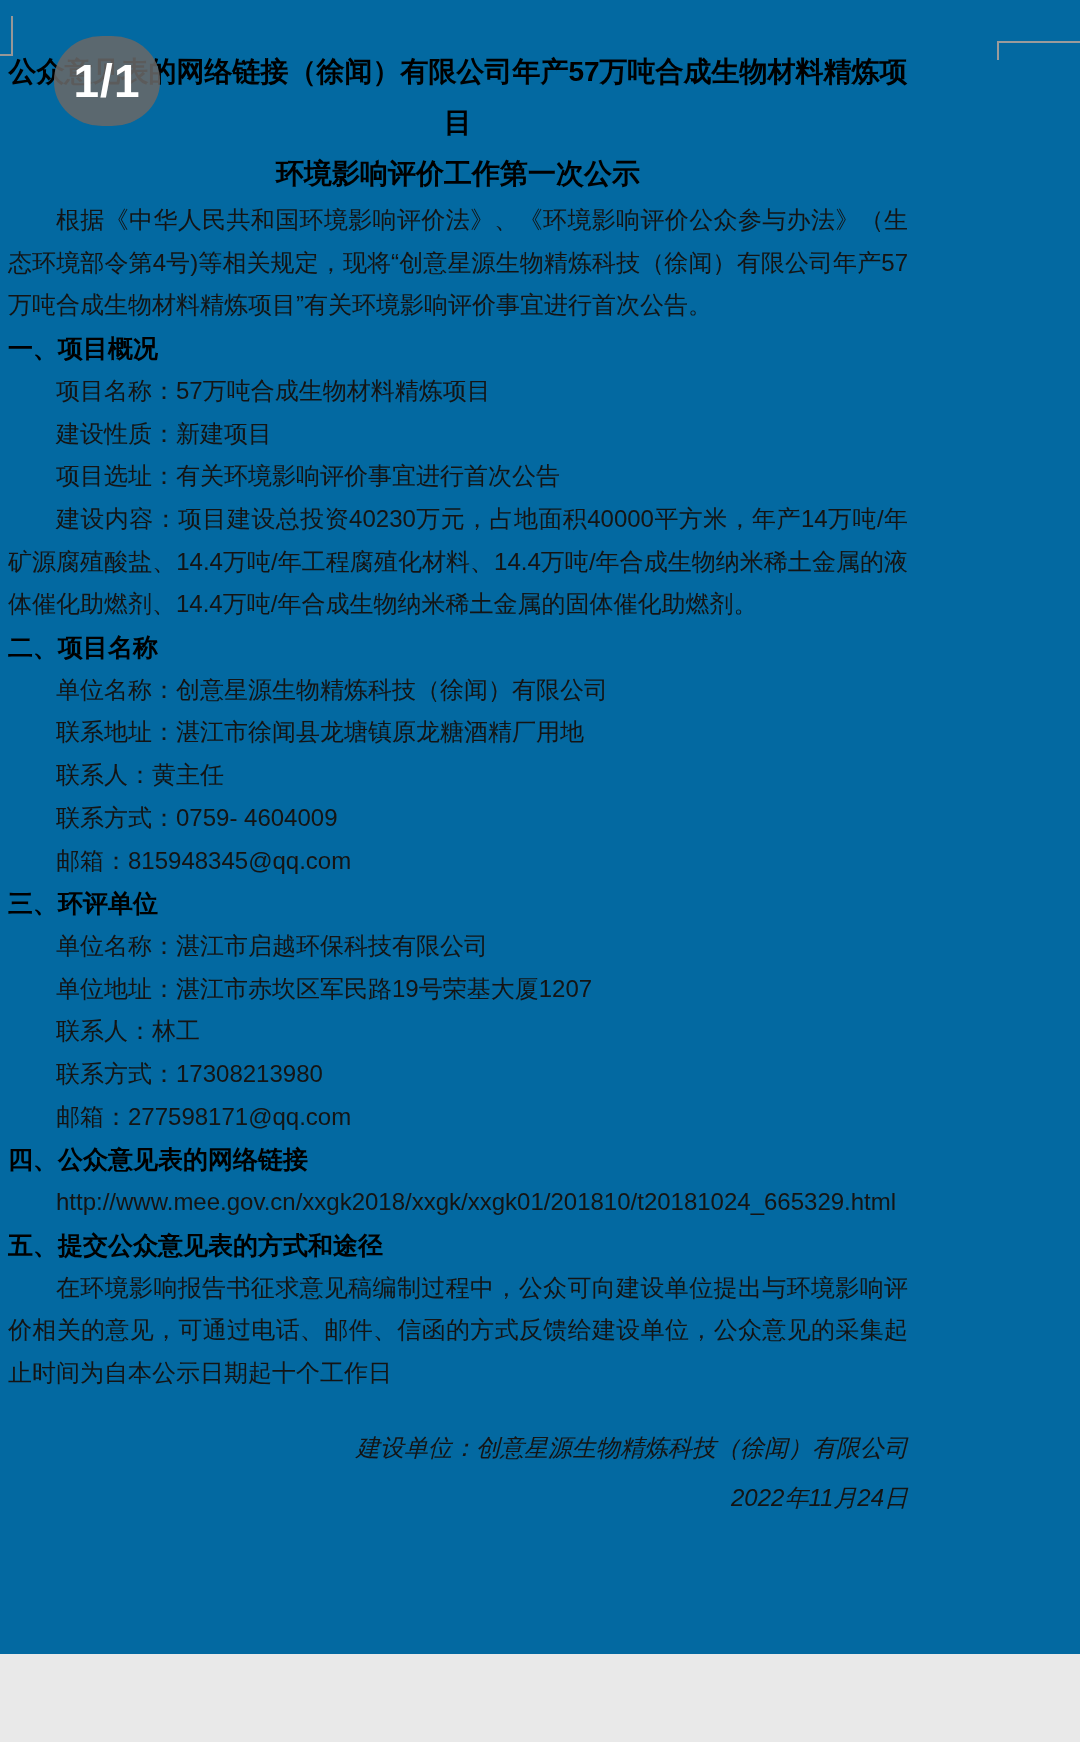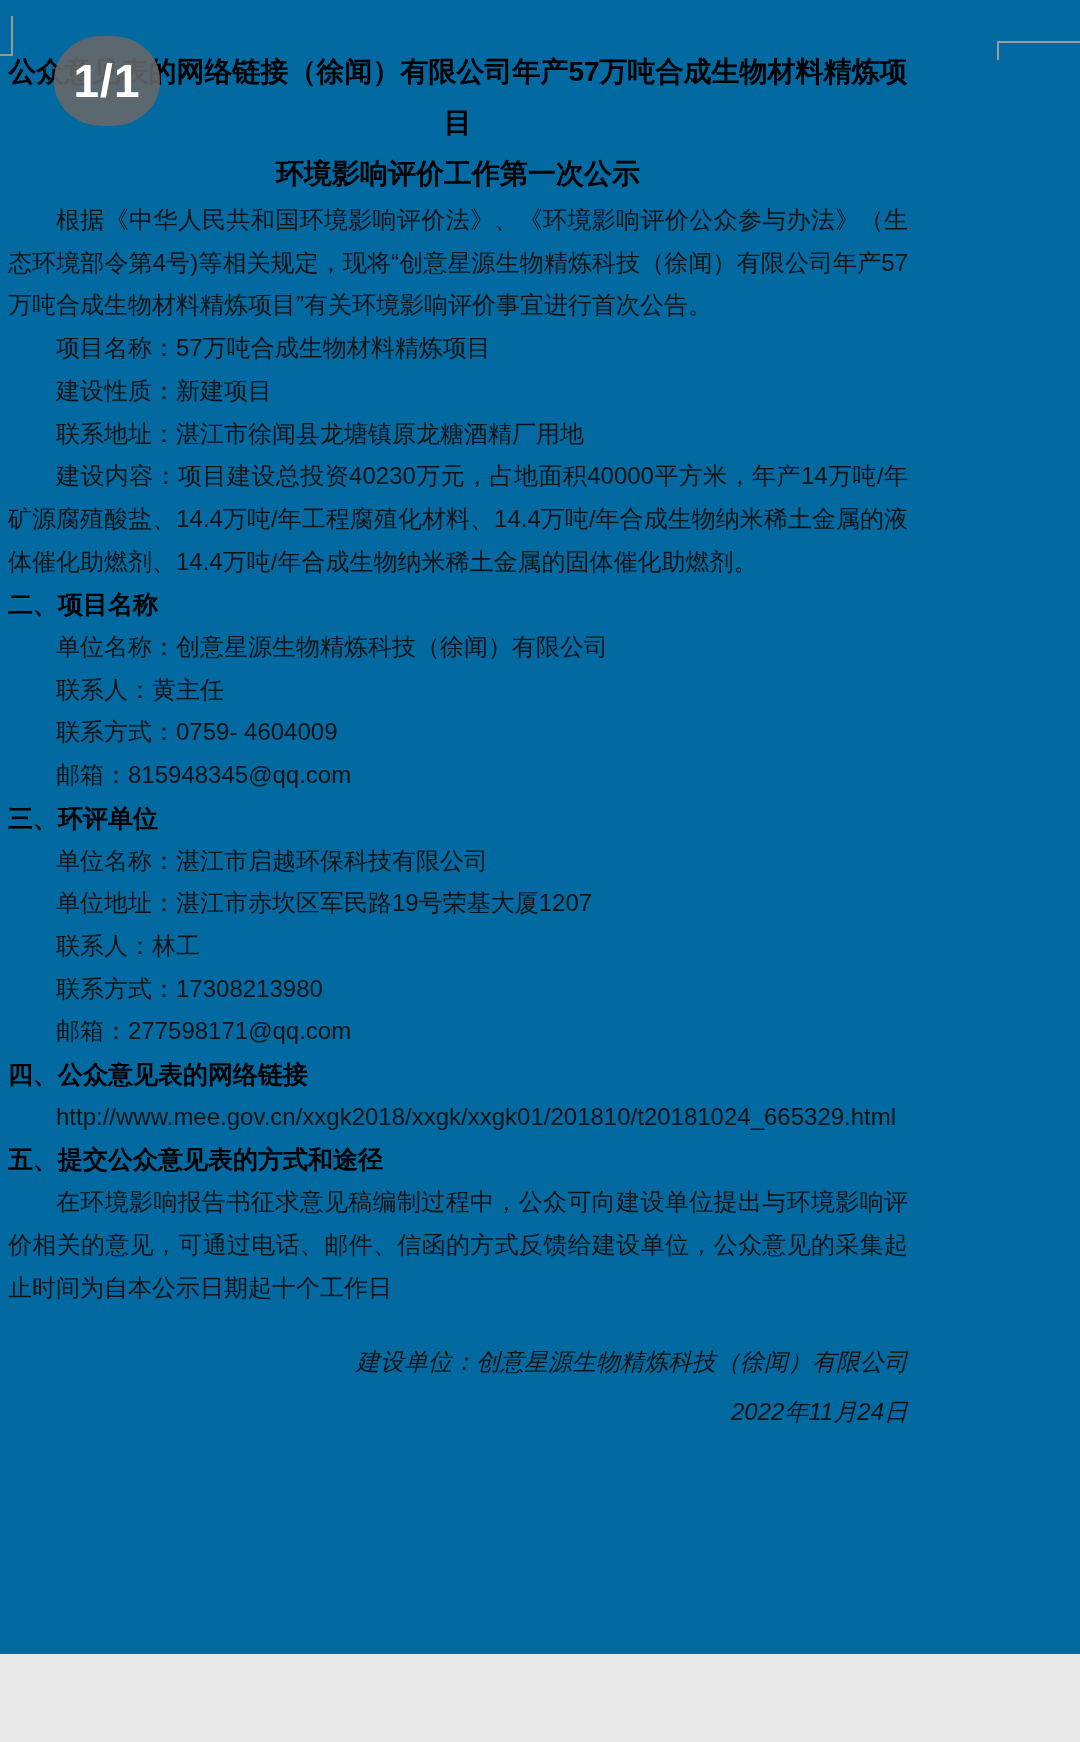--- a/index.html
+++ b/index.html
@@ -53,27 +53,29 @@
 
   <div class="doc">
 
     <h1 class="title">
       <span>公众意见表的网络链接（徐闻）有限公司年产57万吨合成生物材料精炼项目</span>
       <span>环境影响评价工作第一次公示</span>
     </h1>
 
     <p class="para">根据《中华人民共和国环境影响评价法》、《环境影响评价公众参与办法》（生态环境部令第4号)等相关规定，现将“创意星源生物精炼科技（徐闻）有限公司年产57万吨合成生物材料精炼项目”有关环境影响评价事宜进行首次公告。</p>
 
+    <h2 class="sec">一、项目概况</h2>
     <p class="item">项目名称：57万吨合成生物材料精炼项目</p>
     <p class="item">建设性质：新建项目</p>
-    <p class="item">联系地址：湛江市徐闻县龙塘镇原龙糖酒精厂用地</p>
+    <p class="item">项目选址：有关环境影响评价事宜进行首次公告</p>
     <p class="para">建设内容：项目建设总投资40230万元，占地面积40000平方米，年产14万吨/年矿源腐殖酸盐、14.4万吨/年工程腐殖化材料、14.4万吨/年合成生物纳米稀土金属的液体催化助燃剂、14.4万吨/年合成生物纳米稀土金属的固体催化助燃剂。</p>
 
     <h2 class="sec">二、项目名称</h2>
     <p class="item">单位名称：创意星源生物精炼科技（徐闻）有限公司</p>
+    <p class="item">联系地址：湛江市徐闻县龙塘镇原龙糖酒精厂用地</p>
     <p class="item">联系人：黄主任</p>
     <p class="item">联系方式：0759- 4604009</p>
     <p class="item">邮箱：815948345@qq.com</p>
 
     <h2 class="sec">三、环评单位</h2>
     <p class="item">单位名称：湛江市启越环保科技有限公司</p>
     <p class="item">单位地址：湛江市赤坎区军民路19号荣基大厦1207</p>
     <p class="item">联系人：林工</p>
     <p class="item">联系方式：17308213980</p>
     <p class="item">邮箱：277598171@qq.com</p>

